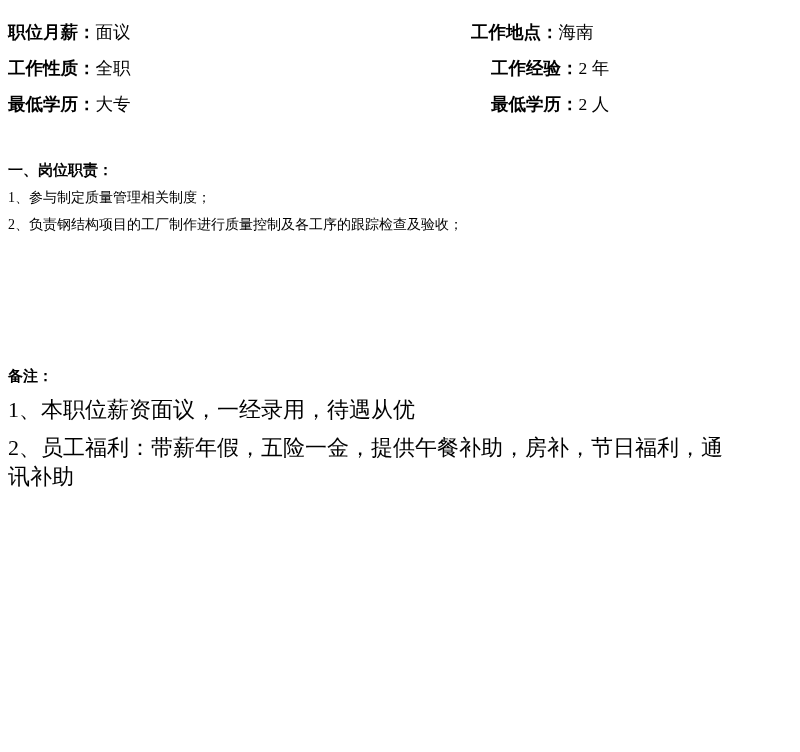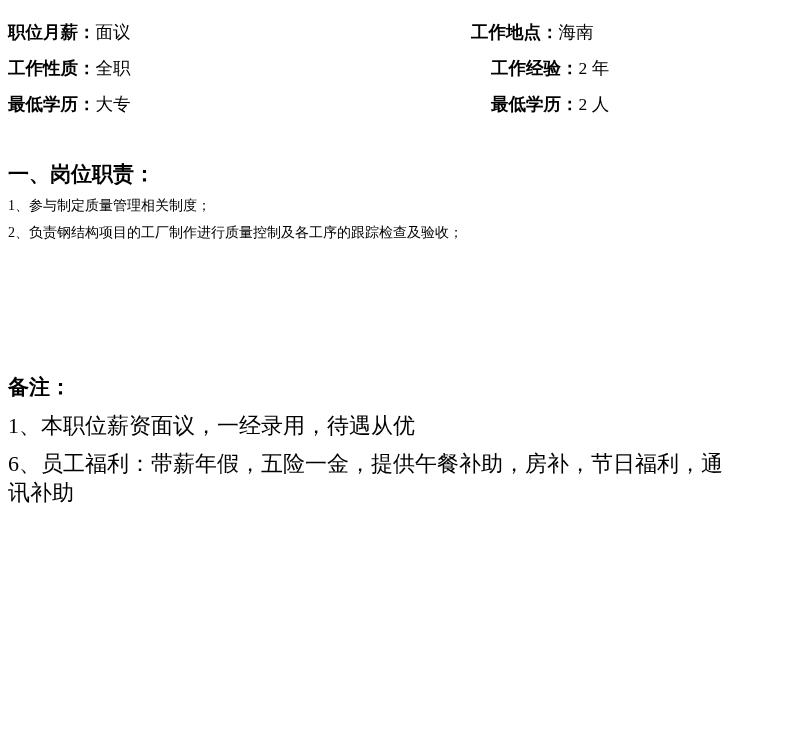--- a/index.html
+++ b/index.html
@@ -54,21 +54,21 @@
     font-weight: bold;
   }
   .val {
     font-weight: normal;
   }
 
   .section {
     margin-top: 0;
   }
   .section-title {
-    font-size: 21px;
+    font-size: 15px;
     font-weight: bold;
     padding-left: 8px;
     line-height: 1.3;
   }
   .body-line {
     font-size: 14px;
     font-weight: normal;
     padding-left: 8px;
     line-height: 1.3;
     white-space: nowrap;
@@ -139,16 +139,16 @@
   <div class="gap-lg"></div>
 
 
   <div class="gap-xl"></div>
 
   <div class="section">
     <div class="section-title">备注：</div>
     <div class="gap-xs"></div>
     <div class="notes-line">1、本职位薪资面议，一经录用，待遇从优</div>
     <div class="gap-xs"></div>
-    <div class="notes-line">6、员工福利：带薪年假，五险一金，提供午餐补助，房补，节日福利，通讯补助</div>
+    <div class="notes-line">2、员工福利：带薪年假，五险一金，提供午餐补助，房补，节日福利，通讯补助</div>
   </div>
 
 </div>
 
 </body></html>

